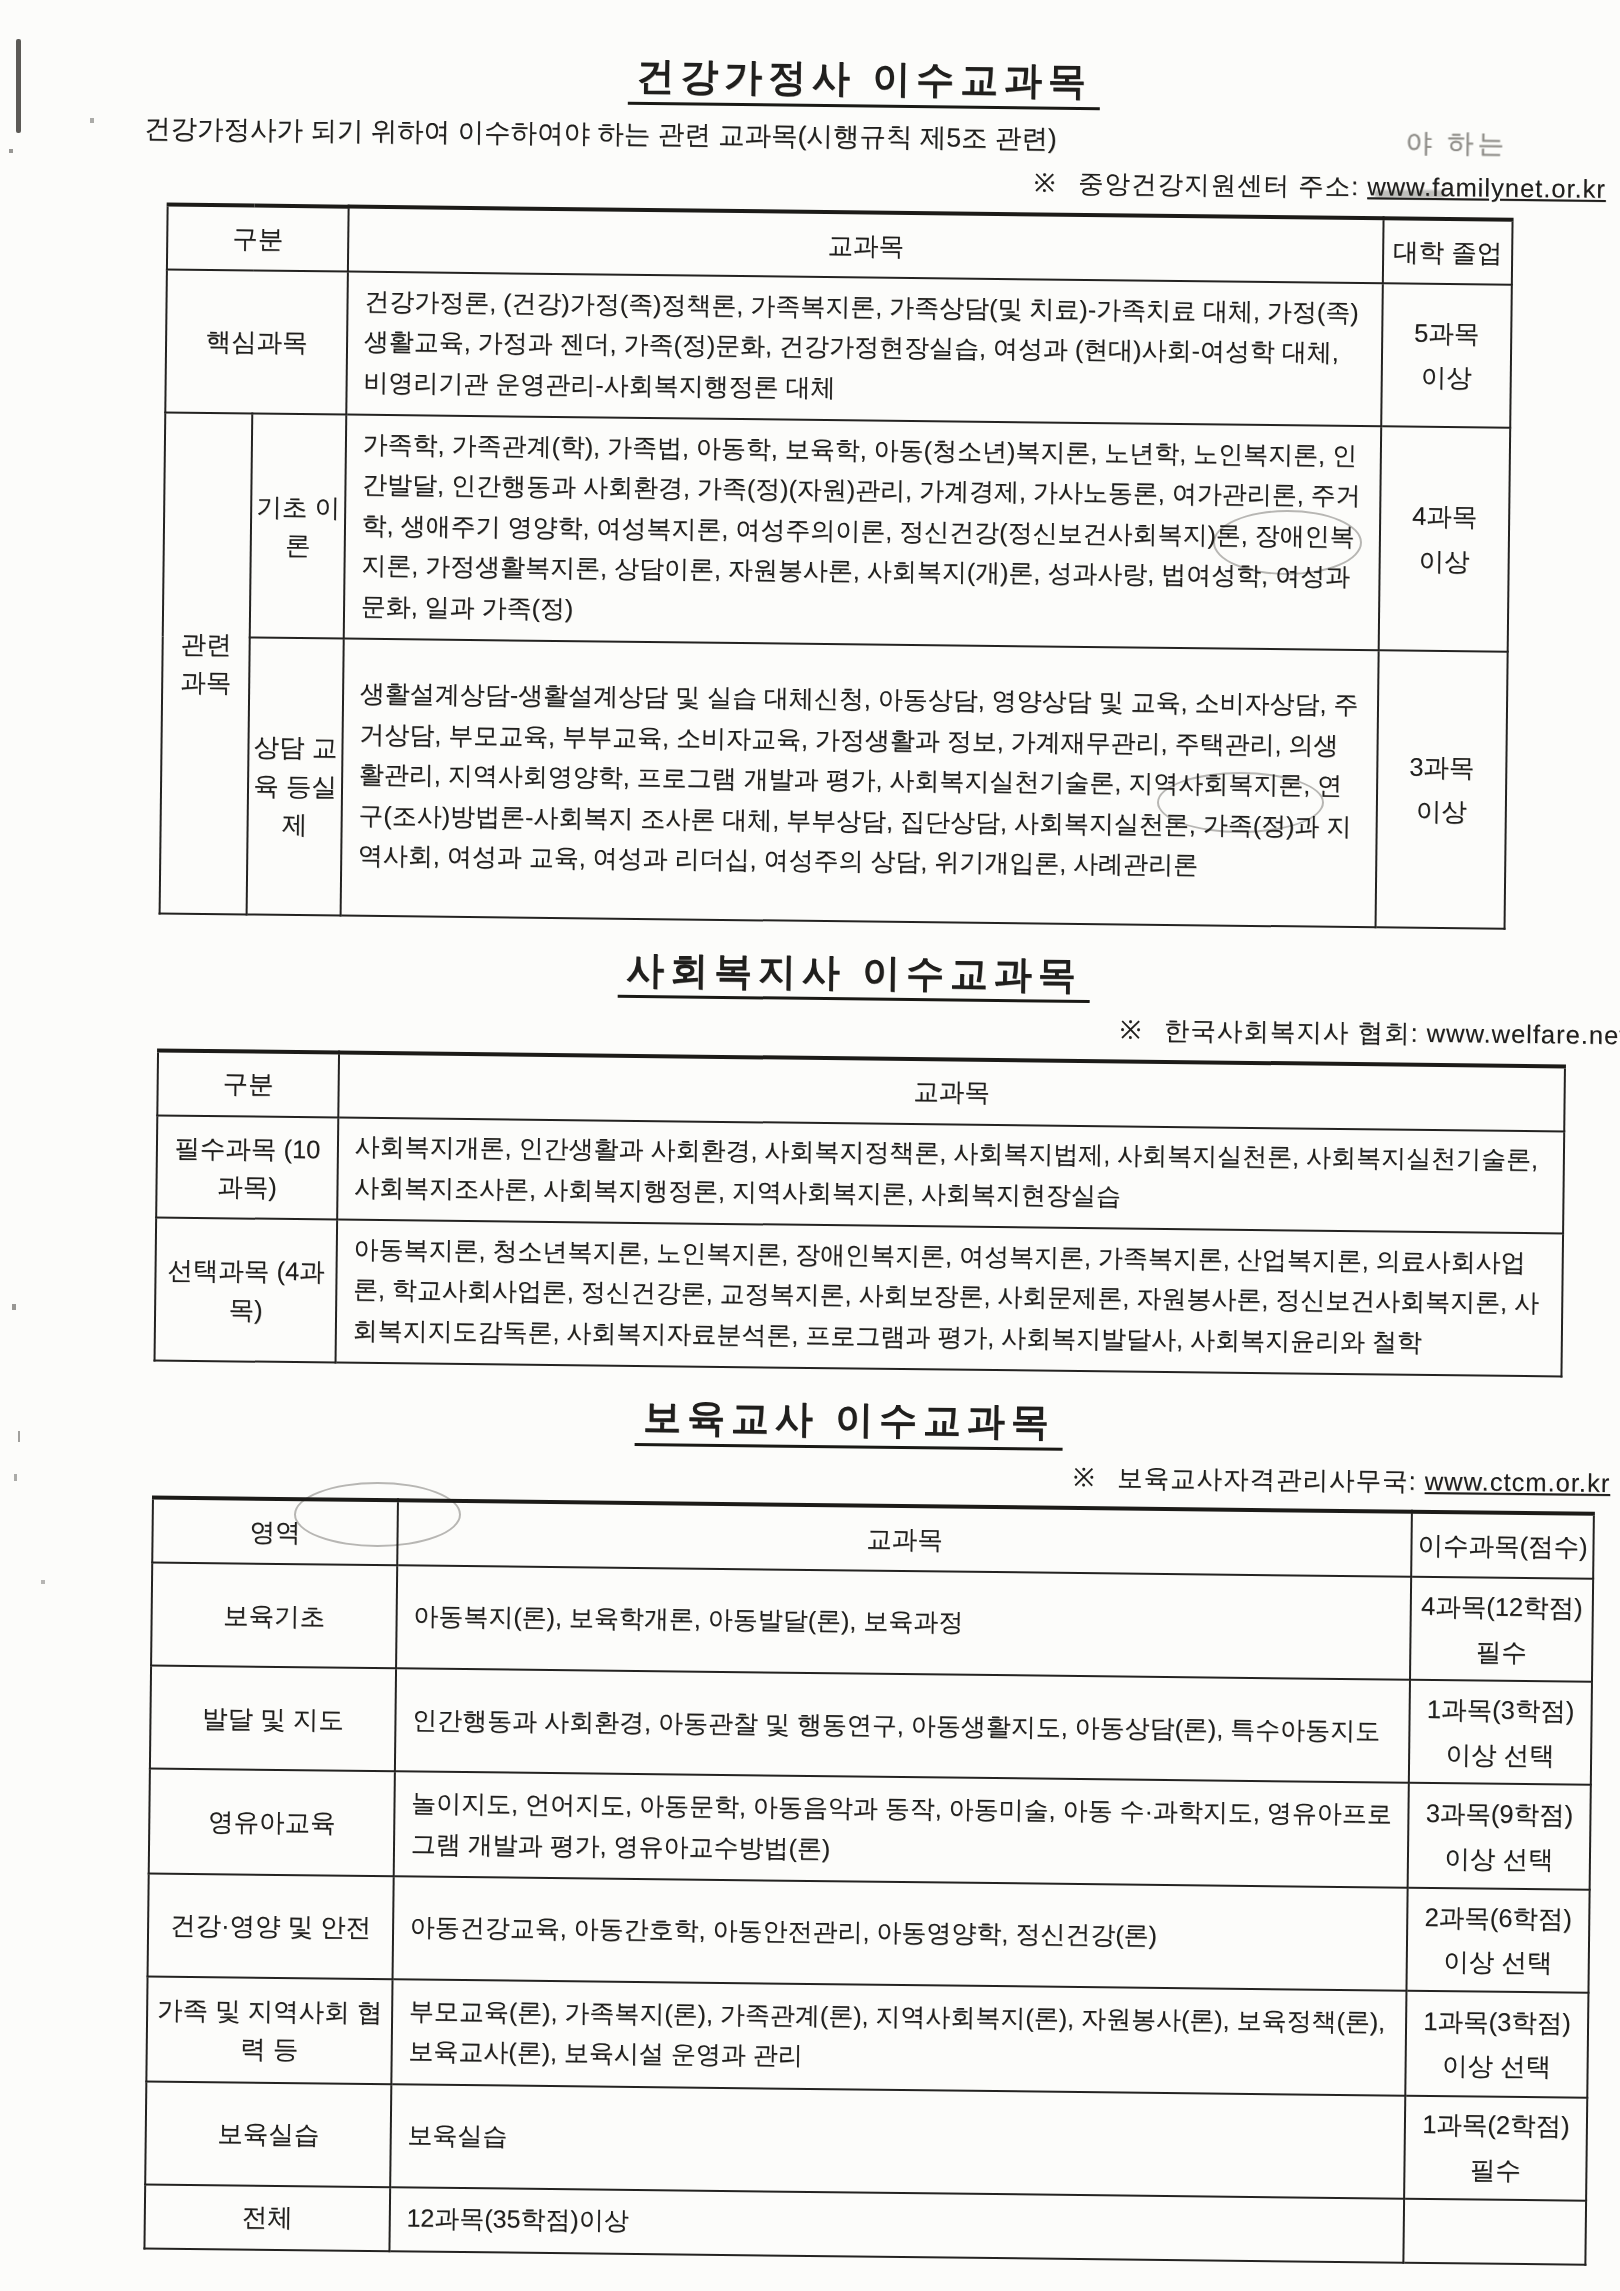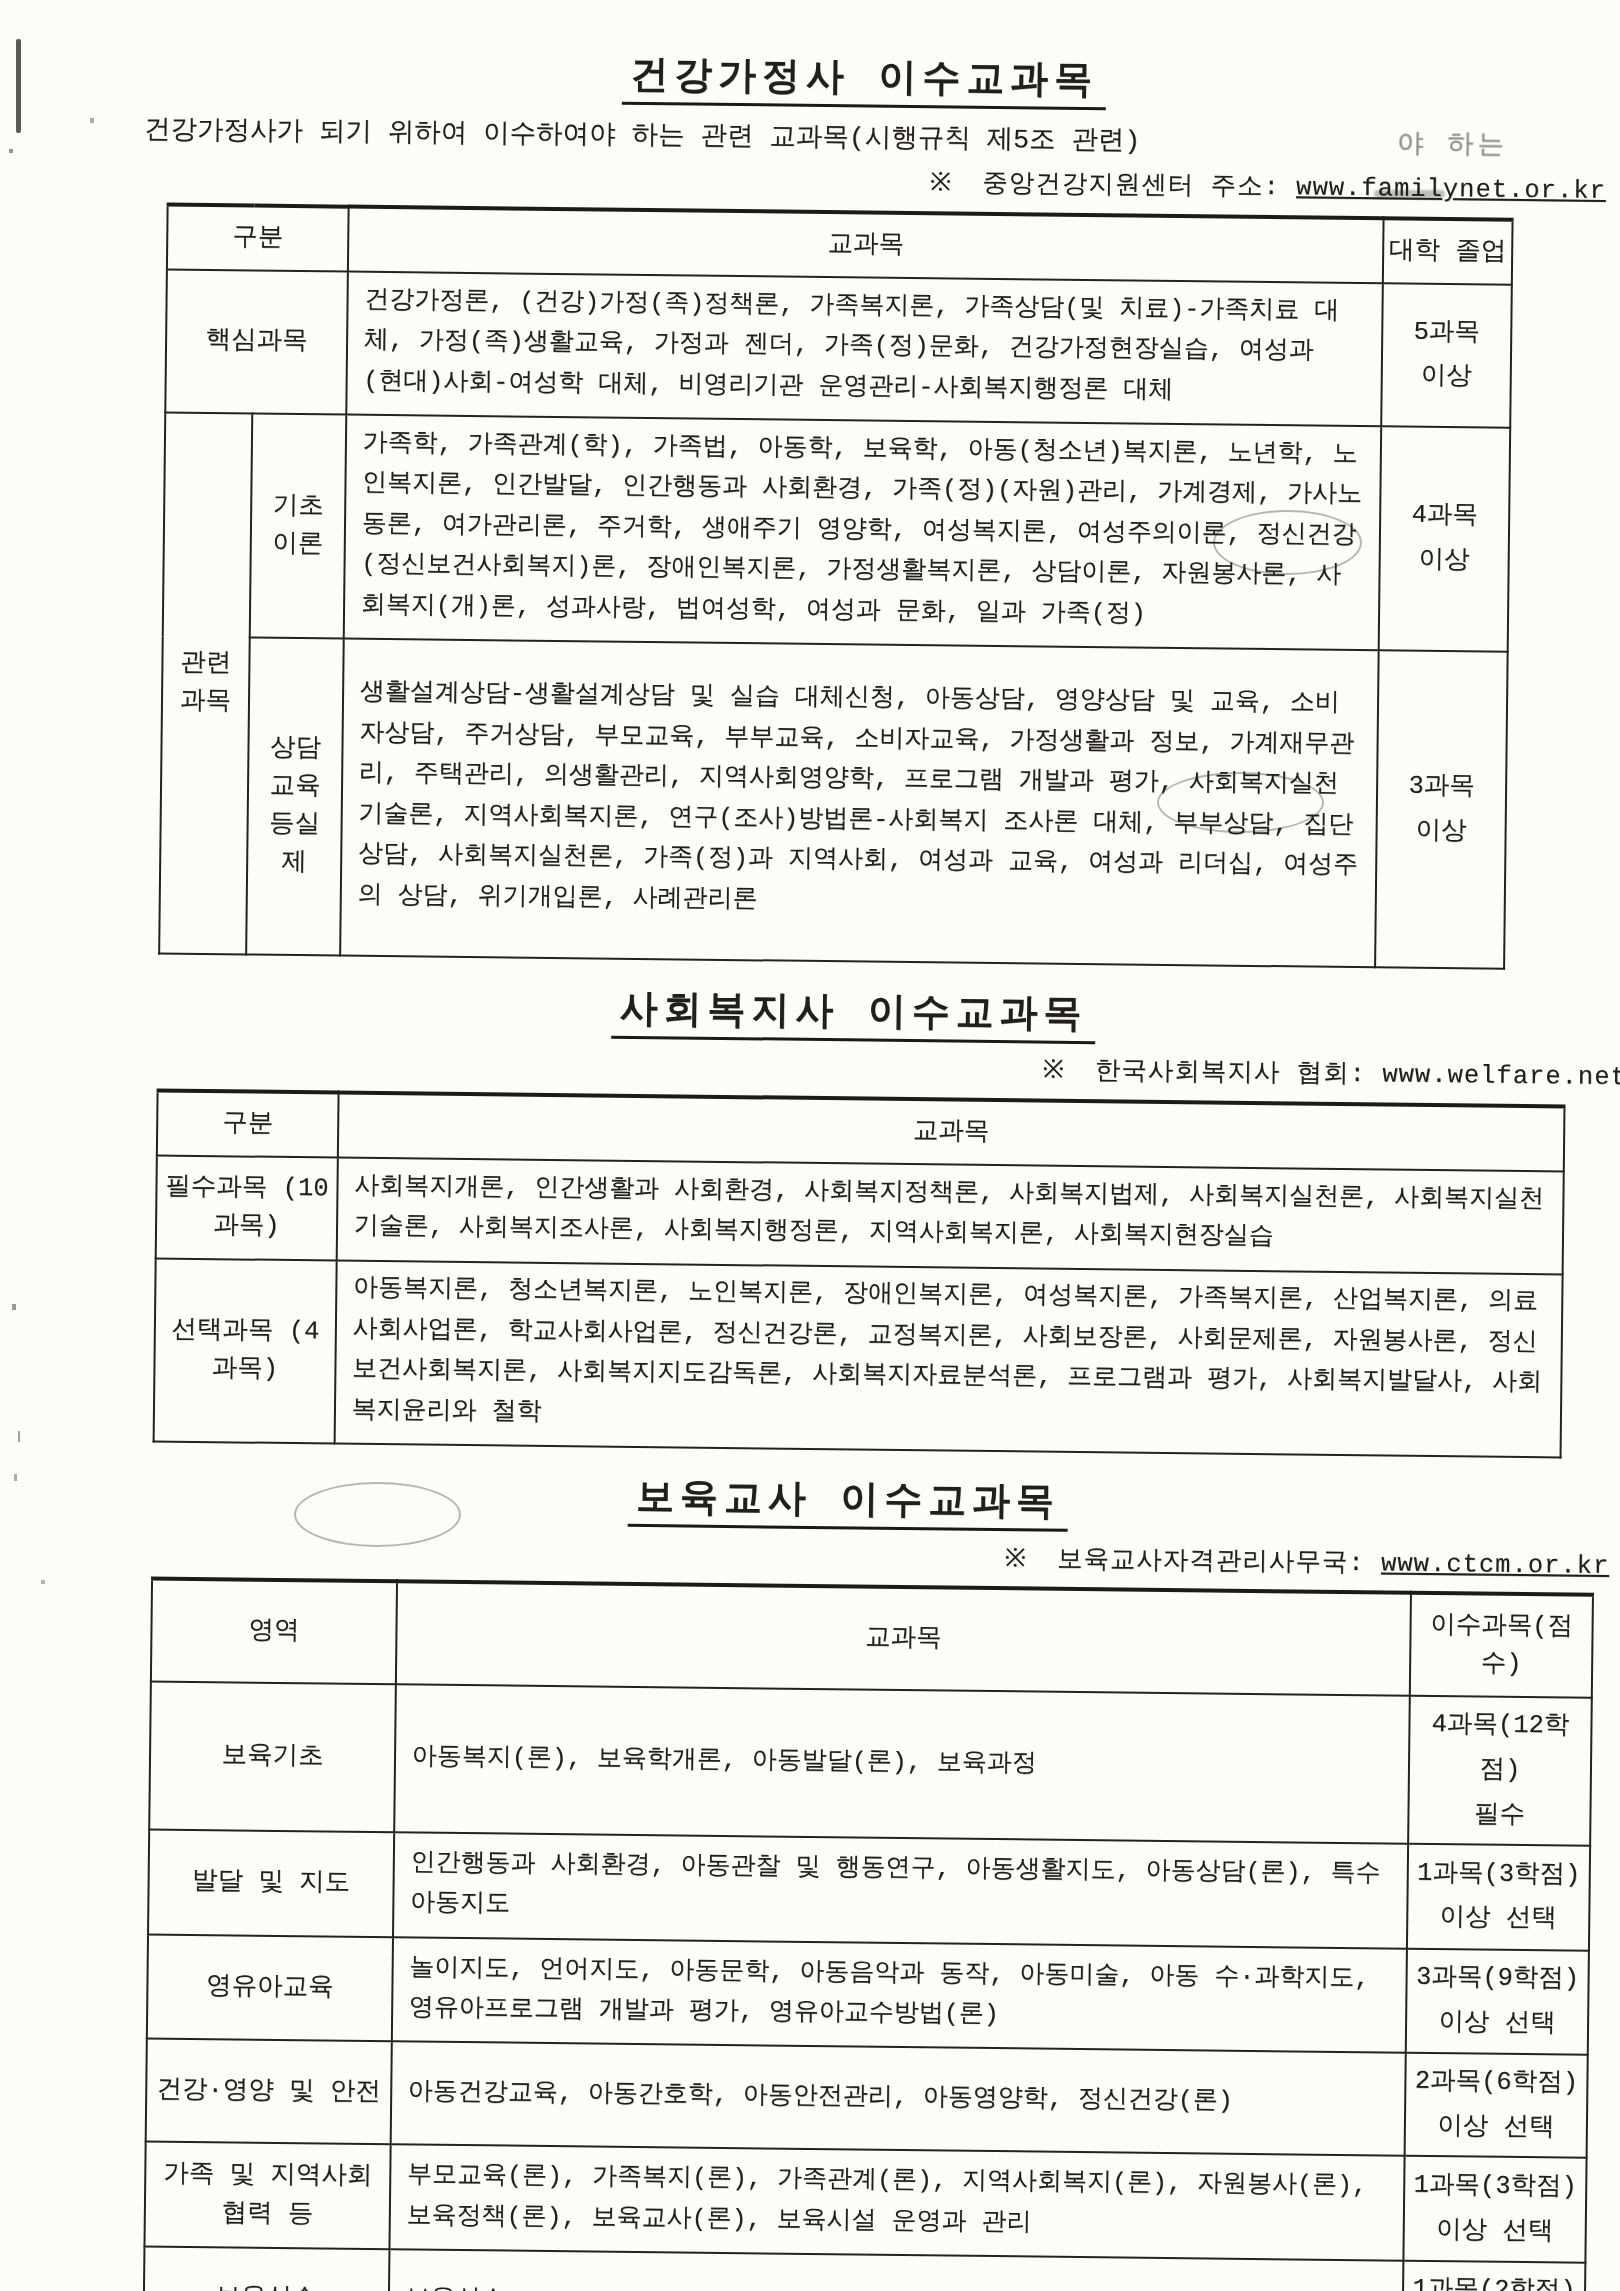--- a/index.html
+++ b/index.html
@@ -3,21 +3,21 @@
 <meta charset="utf-8">
 <style>
   * { margin: 0; padding: 0; box-sizing: border-box; }
   html, body { background: #ffffff; }
   .page {
     position: relative;
     width: 1620px;
     height: 2292px;
     background: #fcfcfa;
     overflow: hidden;
-    font-family: Liberation Mono, monospace;
+    font-family: Liberation Sans, sans-serif;
     color: #201f1d;
   }
   .content {
     position: relative;
     padding: 55px 0 0 169px;
     transform: rotate(0.65deg);
     transform-origin: 40% 0;
     text-shadow: 0.4px 0.4px 0.6px rgba(35,33,30,0.38);
   }
   .title-row { width: 1392px; text-align: center; }

